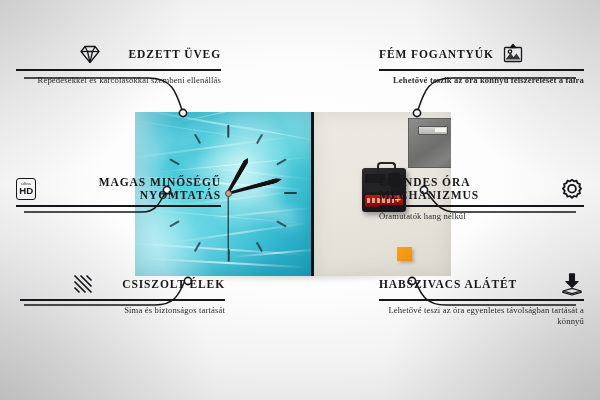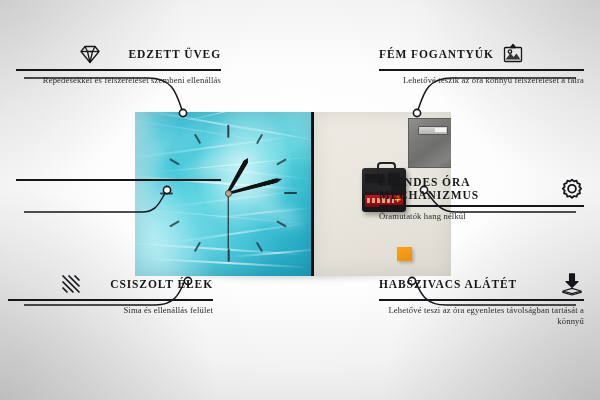--- a/index.html
+++ b/index.html
@@ -182,58 +182,65 @@
         <path d="M3 9.5 L7 4.5 H17 L21 9.5 L12 20.5 Z"></path>
         <path d="M3 9.5 H21"></path>
           <path d="M7 4.5 L9.5 9.5 L12 20.5"></path>
           <path d="M17 4.5 L14.5 9.5 L12 20.5"></path>
         <path d="M9.5 9.5 H14.5"></path>
       </svg>
     </span>
     <span class="c-title">EDZETT ÜVEG</span>
   </div>
   <div class="c-rule"></div>
-  <div class="c-desc">Repedésekkel és felszerelését szembeni ellenállás</div>
+  <div class="c-desc">Repedésekkel és karcolásokkal szembeni ellenállás</div>
 </div>
 
 <div class="callout left" style="left:16px;top:176px;">
-  <div class="c-rule"></div>
-</div>
-
-<div class="callout left" style="left:8px;top:272px;">
+  <div class="c-head">
+    <span class="hdbadge">
+      <span class="hd-small">ultra</span>
+      <span class="hd-big">HD</span>
+    </span>
+    <span class="c-title">MAGAS MINŐSÉGŰ NYOMTATÁS</span>
+  </div>
+  <div class="c-rule"></div>
+</div>
+
+<div class="callout left" style="left:20px;top:272px;">
   <div class="c-head">
     <span class="ico">
       <svg viewBox="0 0 24 24" fill="none" stroke="currentColor" stroke-width="1.7" stroke-linecap="round">
         <path d="M4 4 L20 20"></path>
           <path d="M4 10 L14 20"></path>
           <path d="M4 16 L8 20"></path>
           <path d="M10 4 L20 14"></path>
           <path d="M16 4 L20 8"></path>
       </svg>
     </span>
     <span class="c-title">CSISZOLT ÉLEK</span>
   </div>
   <div class="c-rule"></div>
-  <div class="c-desc">Sima és ellenállás felület</div>
+  <div class="c-desc">Sima és biztonságos tartását</div>
 </div>
 
 <div class="callout right" style="left:379px;top:42px;">
   <div class="c-head" style="justify-content:flex-start;">
     <span class="c-title" style="text-align:right;">FÉM FOGANTYÚK</span>
     <span class="ico">
       <svg viewBox="0 0 24 24" fill="none" stroke="currentColor" stroke-width="1.3" stroke-linejoin="round">
         <path d="M12 2.5 L9.5 5.5 H14.5 Z" fill="currentColor"></path>
         <rect x="3.5" y="5.5" width="17" height="14" rx="1"></rect>
         <path d="M4.5 17.5 L9.5 11 L12.5 15 L15.5 11.5 L19.5 17.5 Z" fill="currentColor" stroke="none" opacity=".85"></path>
         <circle cx="9" cy="9.6" r="1.7"></circle>
       </svg>
     </span>
   </div>
   <div class="c-rule"></div>
-  <div class="c-desc" style="text-align:right;">Lehetővé teszik az óra könnyű felszerelését a falra</div>
+  <div class="c-desc" style="text-align:right;font-weight:bold;">Lehetővé teszik az óra könnyű felszerelését a falra</div>
 </div>
 
 <div class="callout right" style="left:379px;top:176px;">
   <div class="c-head" style="justify-content:flex-end;">
     <span class="c-title" style="">CSENDES ÓRA MECHANIZMUS</span>
     <span class="ico">
       <svg viewBox="0 0 24 24" fill="none" stroke="currentColor" stroke-width="1.8" stroke-linejoin="round">
         <path d="M12 2.6 L14 4.4 L16.6 3.7 L17.5 6.2 L20 7.1 L19.3 9.7 L21.1 11.7 L19.3 13.7 L20 16.3 L17.5 17.2 L16.6 19.7 L14 19 L12 20.8 L10 19 L7.4 19.7 L6.5 17.2 L4 16.3 L4.7 13.7 L2.9 11.7 L4.7 9.7 L4 7.1 L6.5 6.2 L7.4 3.7 L10 4.4 Z"></path>
         <circle cx="12" cy="11.7" r="3.9"></circle>
       </svg>

